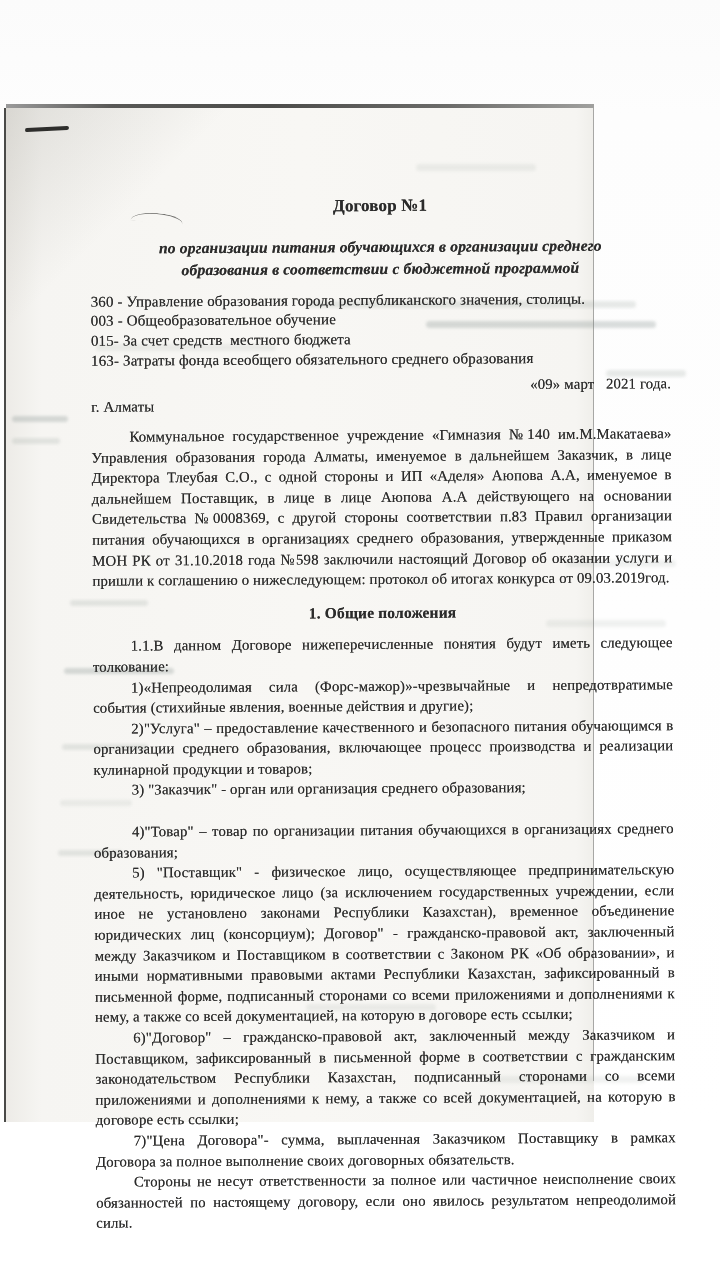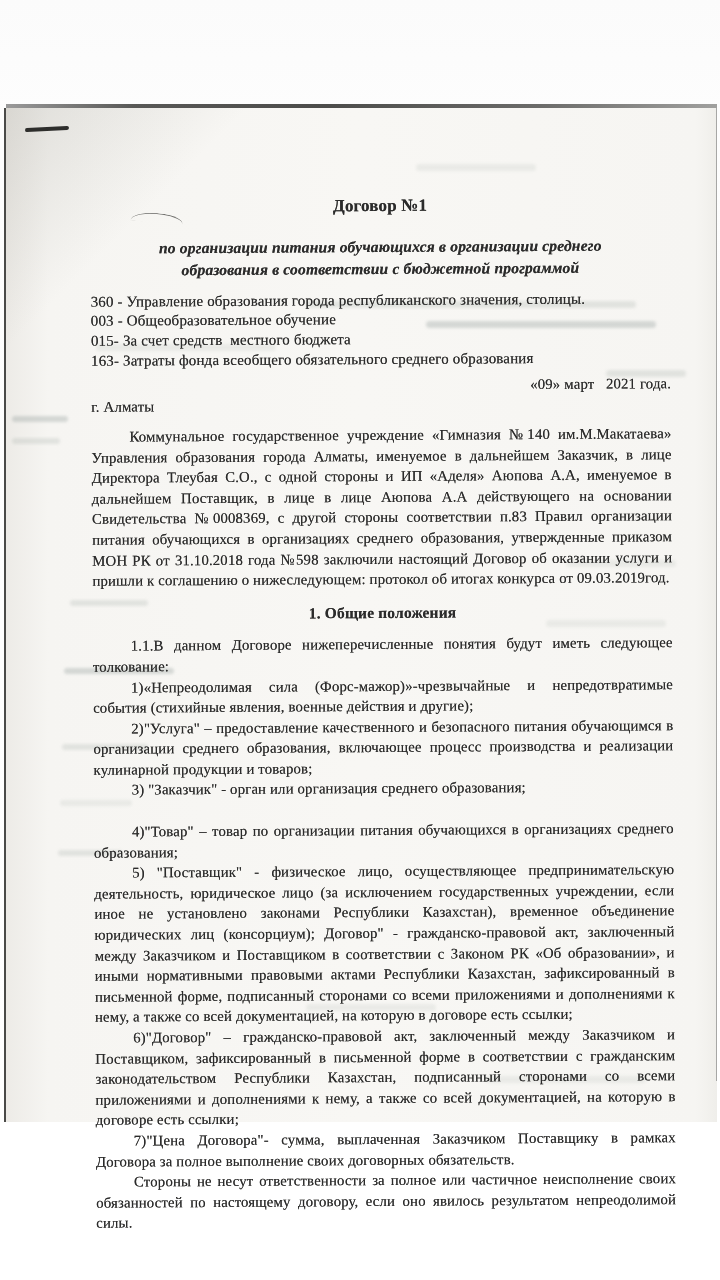--- a/index.html
+++ b/index.html
@@ -15,21 +15,21 @@
     position: relative;
     width: 720px;
     height: 1280px;
     background: linear-gradient(to bottom, #fbfbfb 0%, #fdfdfd 9%, #ffffff 88%, #ffffff 100%);
   }
   
   .scan-page {
     position: absolute;
     left: 4px;
     top: 108px;
-    width: 713px;
+    width: 590px;
     height: 1014px;
     background:
       linear-gradient(135deg, rgba(170,168,160,0.30) 0%, rgba(170,168,160,0.0) 14%),
       linear-gradient(to right, #edebe7 0%, #f6f5f2 6%, #f8f7f4 50%, #f6f5f2 97%, #efeeea 100%),
       #f7f6f3;
     border-left: 2px solid #4a4a48;
     box-sizing: border-box;
   }
   .scan-top-edge {
     position: absolute;

